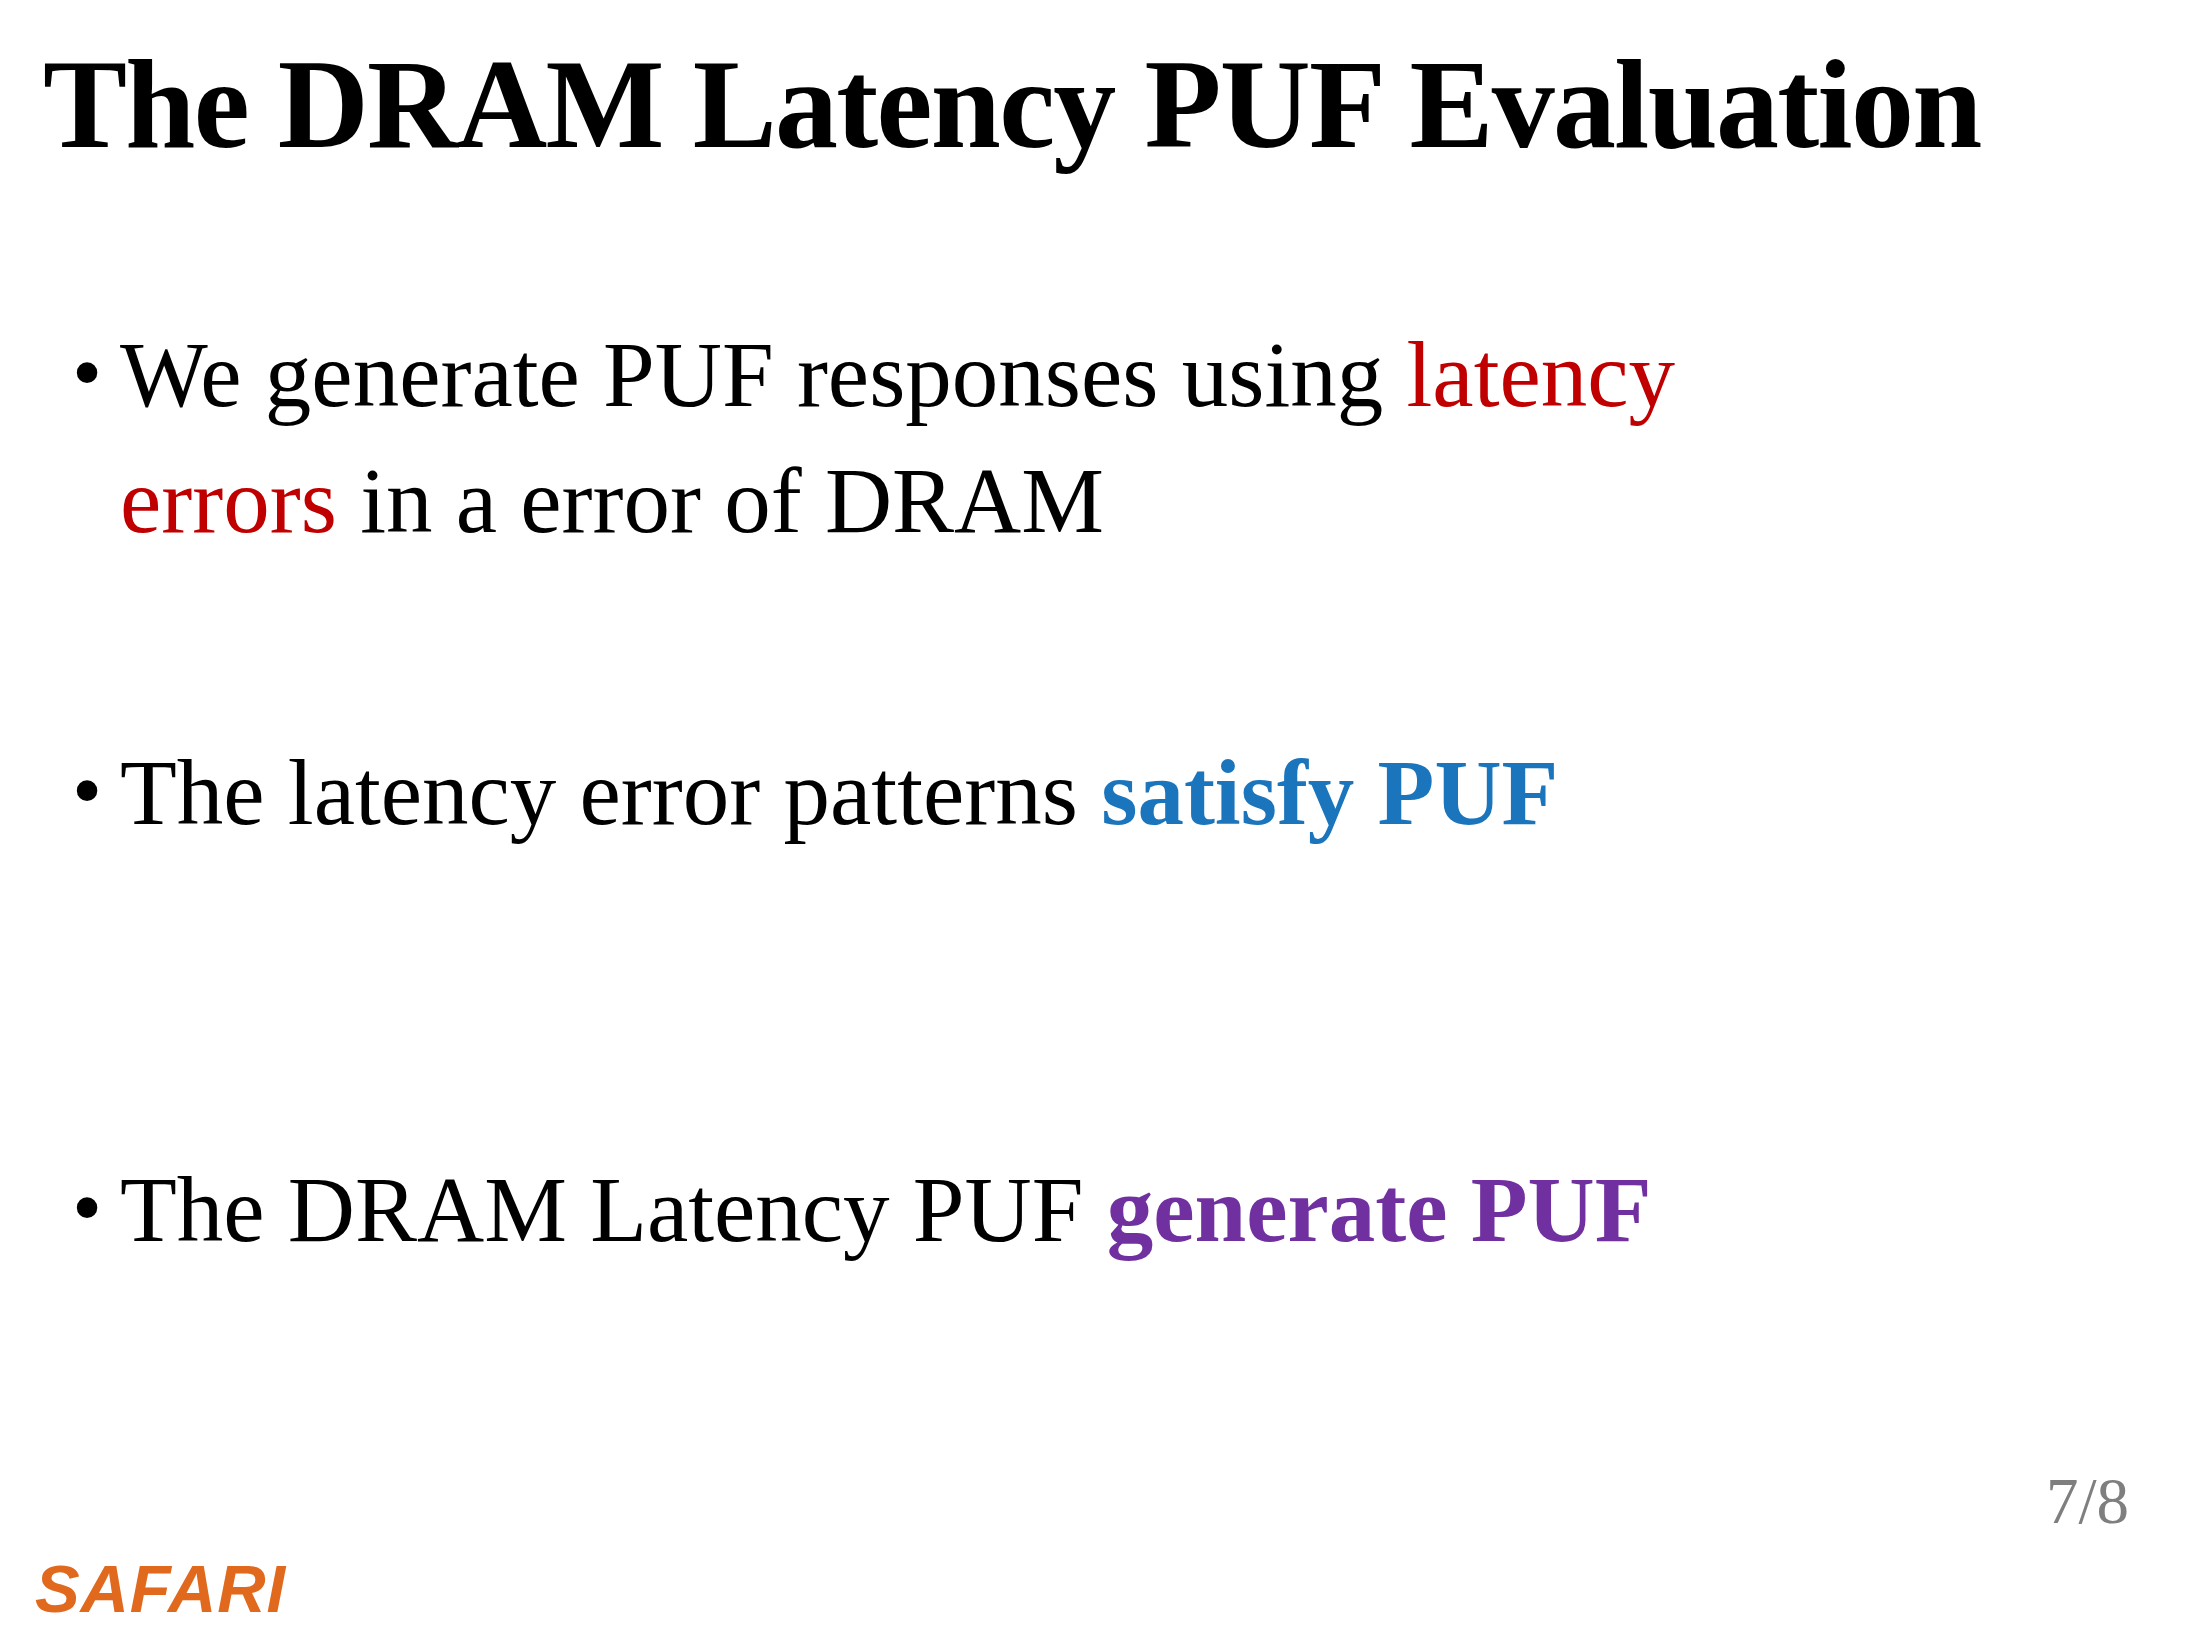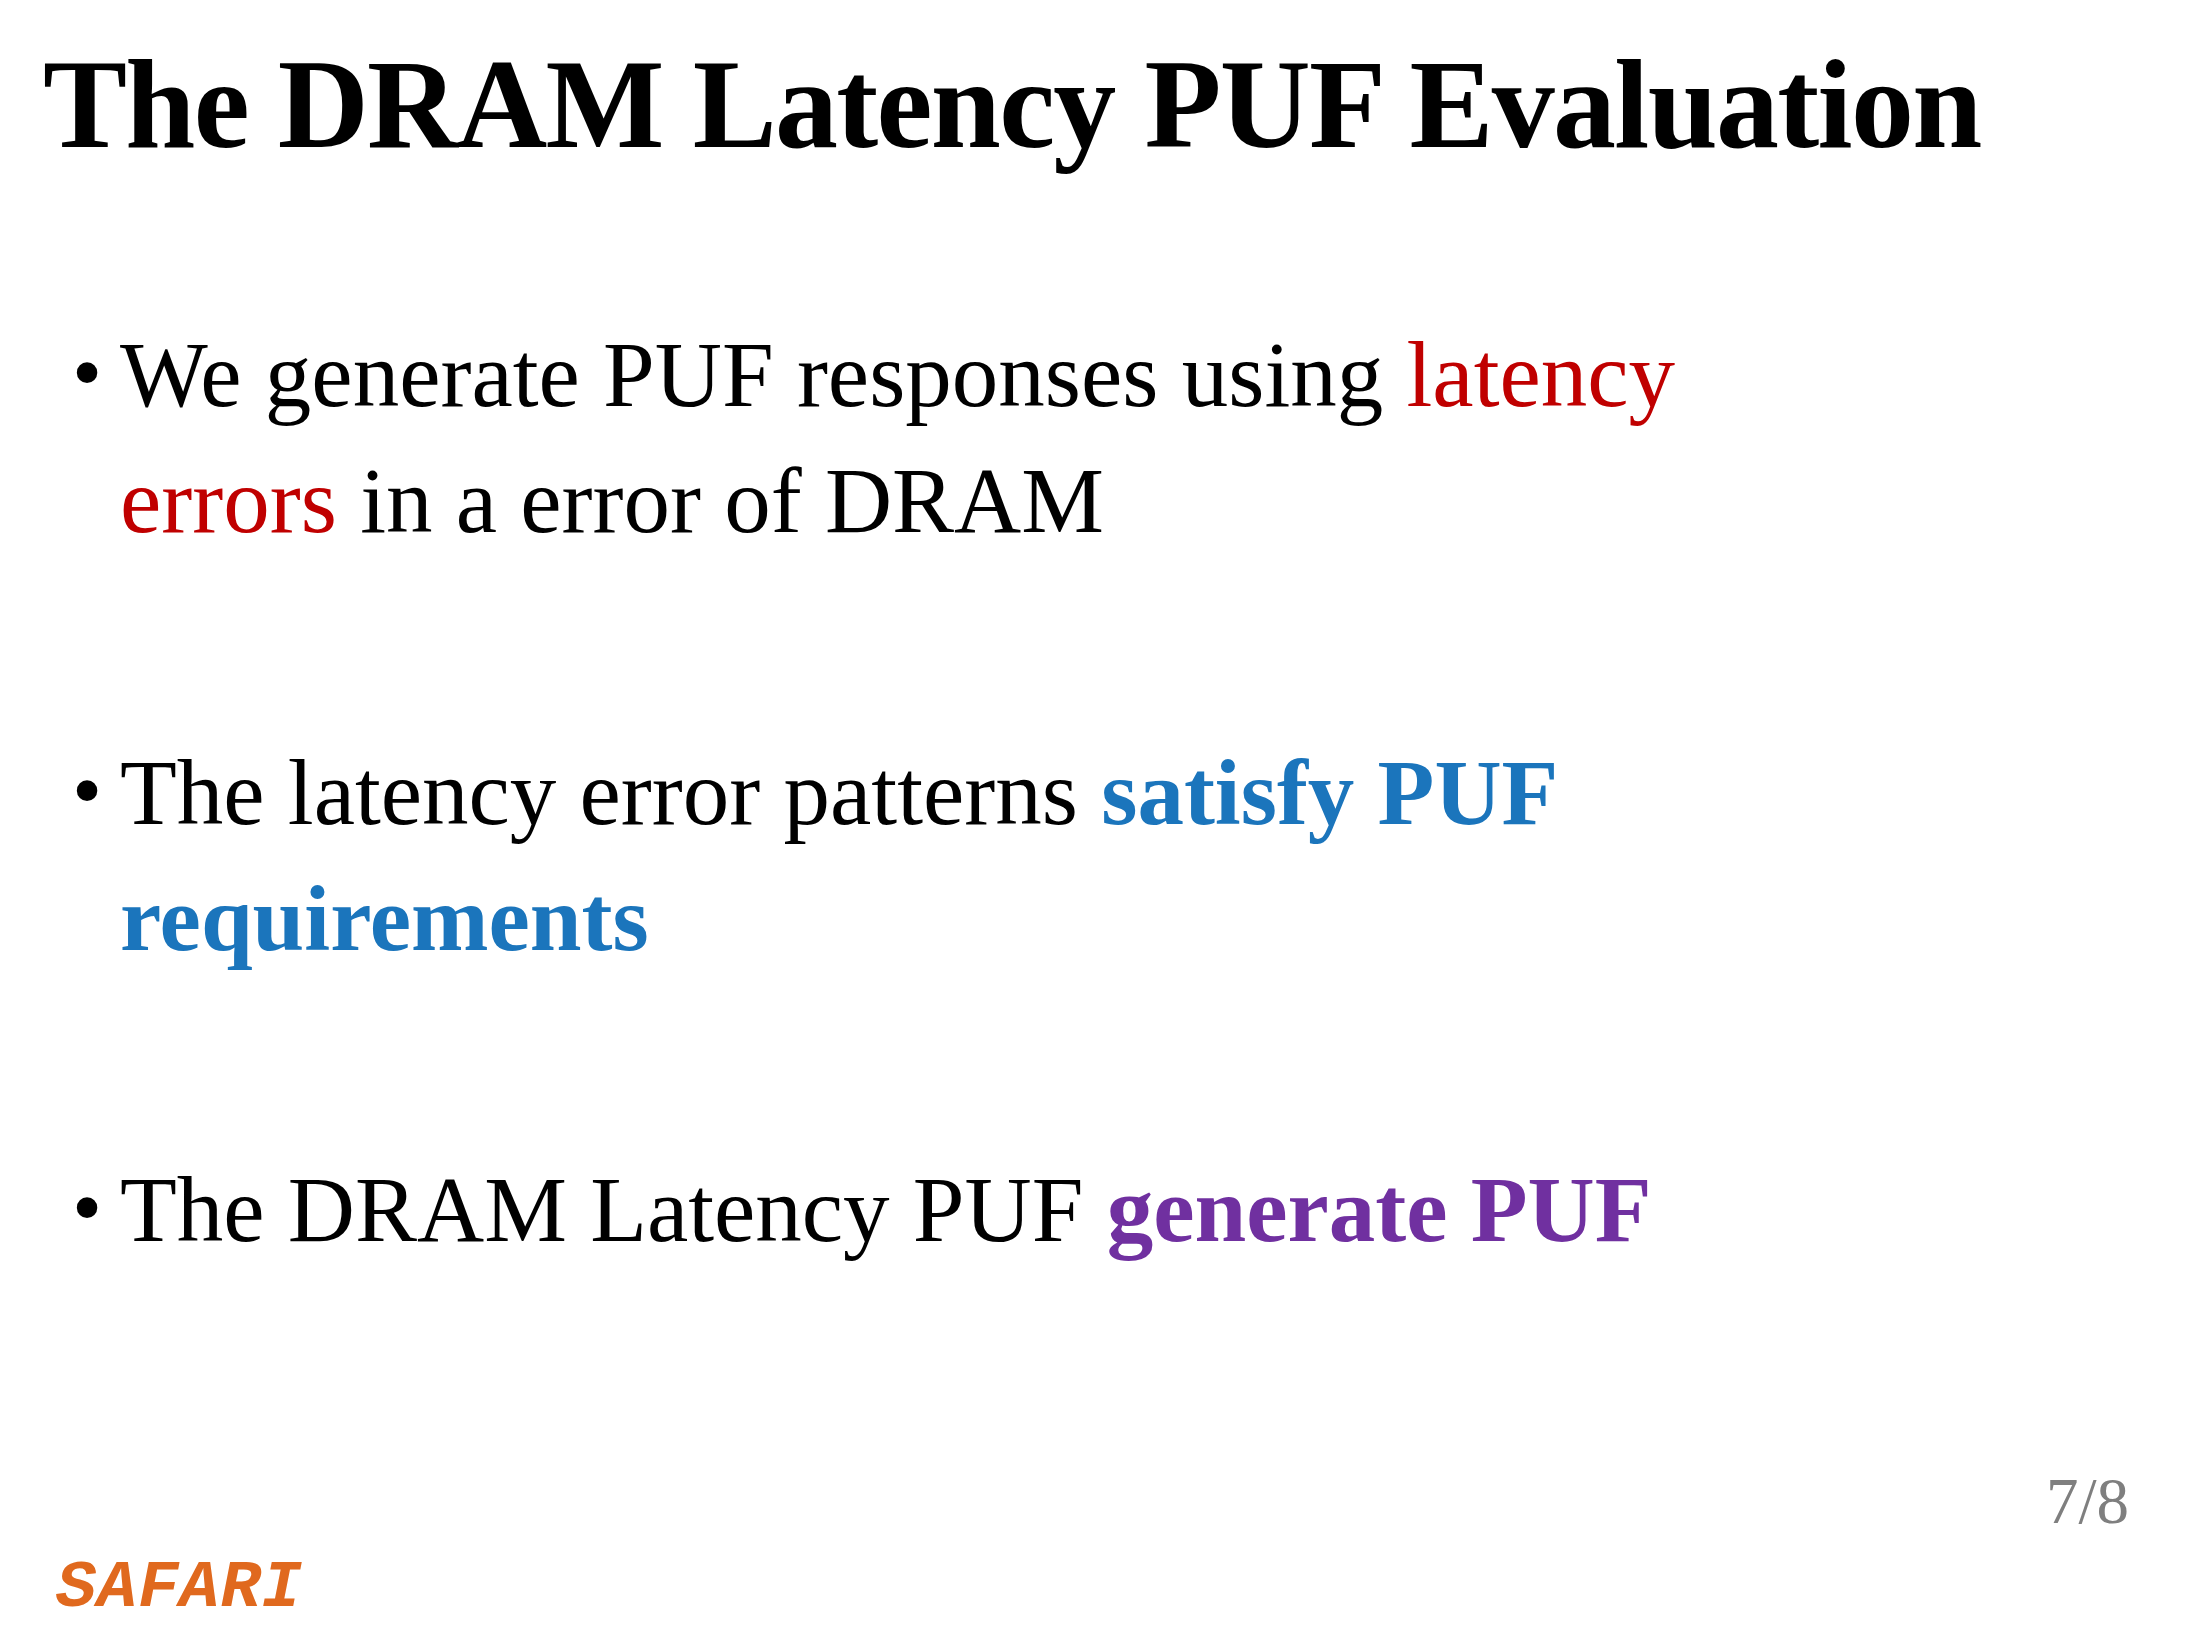--- a/index.html
+++ b/index.html
@@ -34,22 +34,22 @@
     font-size:86px;
   }
   .b1 { top:312px; }
   .b2 { top:730px; }
   .b3 { top:1147px; }
   .red    { color:var(--c-red,#C00000); font-weight:normal;text-align:center; }
   .blue   { color:var(--c-blue,#1B75BC); font-weight:bold;text-align:center; }
   .purple { color:var(--c-purple,#7030A0); font-weight:bold; }
   .logo {
     position:absolute;
-    left:56px; top:1550px;
-    font-family:Liberation Mono, monospace;
+    left:35px; top:1550px;
+    font-family:Liberation Sans, sans-serif;
     font-size:67px;
     font-weight:bold;
     font-style:italic;
     letter-spacing:0.9px;
     color:var(--c-orange,#E0691E);
   }
   .page-number {
     position:absolute;
     right:74px; top:1464px;
     font-size:65px;
@@ -63,21 +63,21 @@
 
   <div class="title">The DRAM Latency PUF Evaluation</div>
 
   <div class="bullet b1">
     <span class="dot">•</span><span>We generate PUF responses using </span><span class="red">latency</span><br>
     <span class="red">errors</span><span> in a error of DRAM</span>
   </div>
 
   <div class="bullet b2">
     <span class="dot">•</span><span>The latency error patterns </span><span class="blue">satisfy PUF</span><br>
-    <span class="blue">requirements</span><span></span>
+    <span></span>
   </div>
 
   <div class="bullet b3">
     <span class="dot">•</span><span>The DRAM Latency PUF </span><span class="purple">generate PUF</span><br>
     <span></span>
   </div>
 
   <div class="logo">SAFARI</div>
 
   <div class="page-number">7/8</div>

